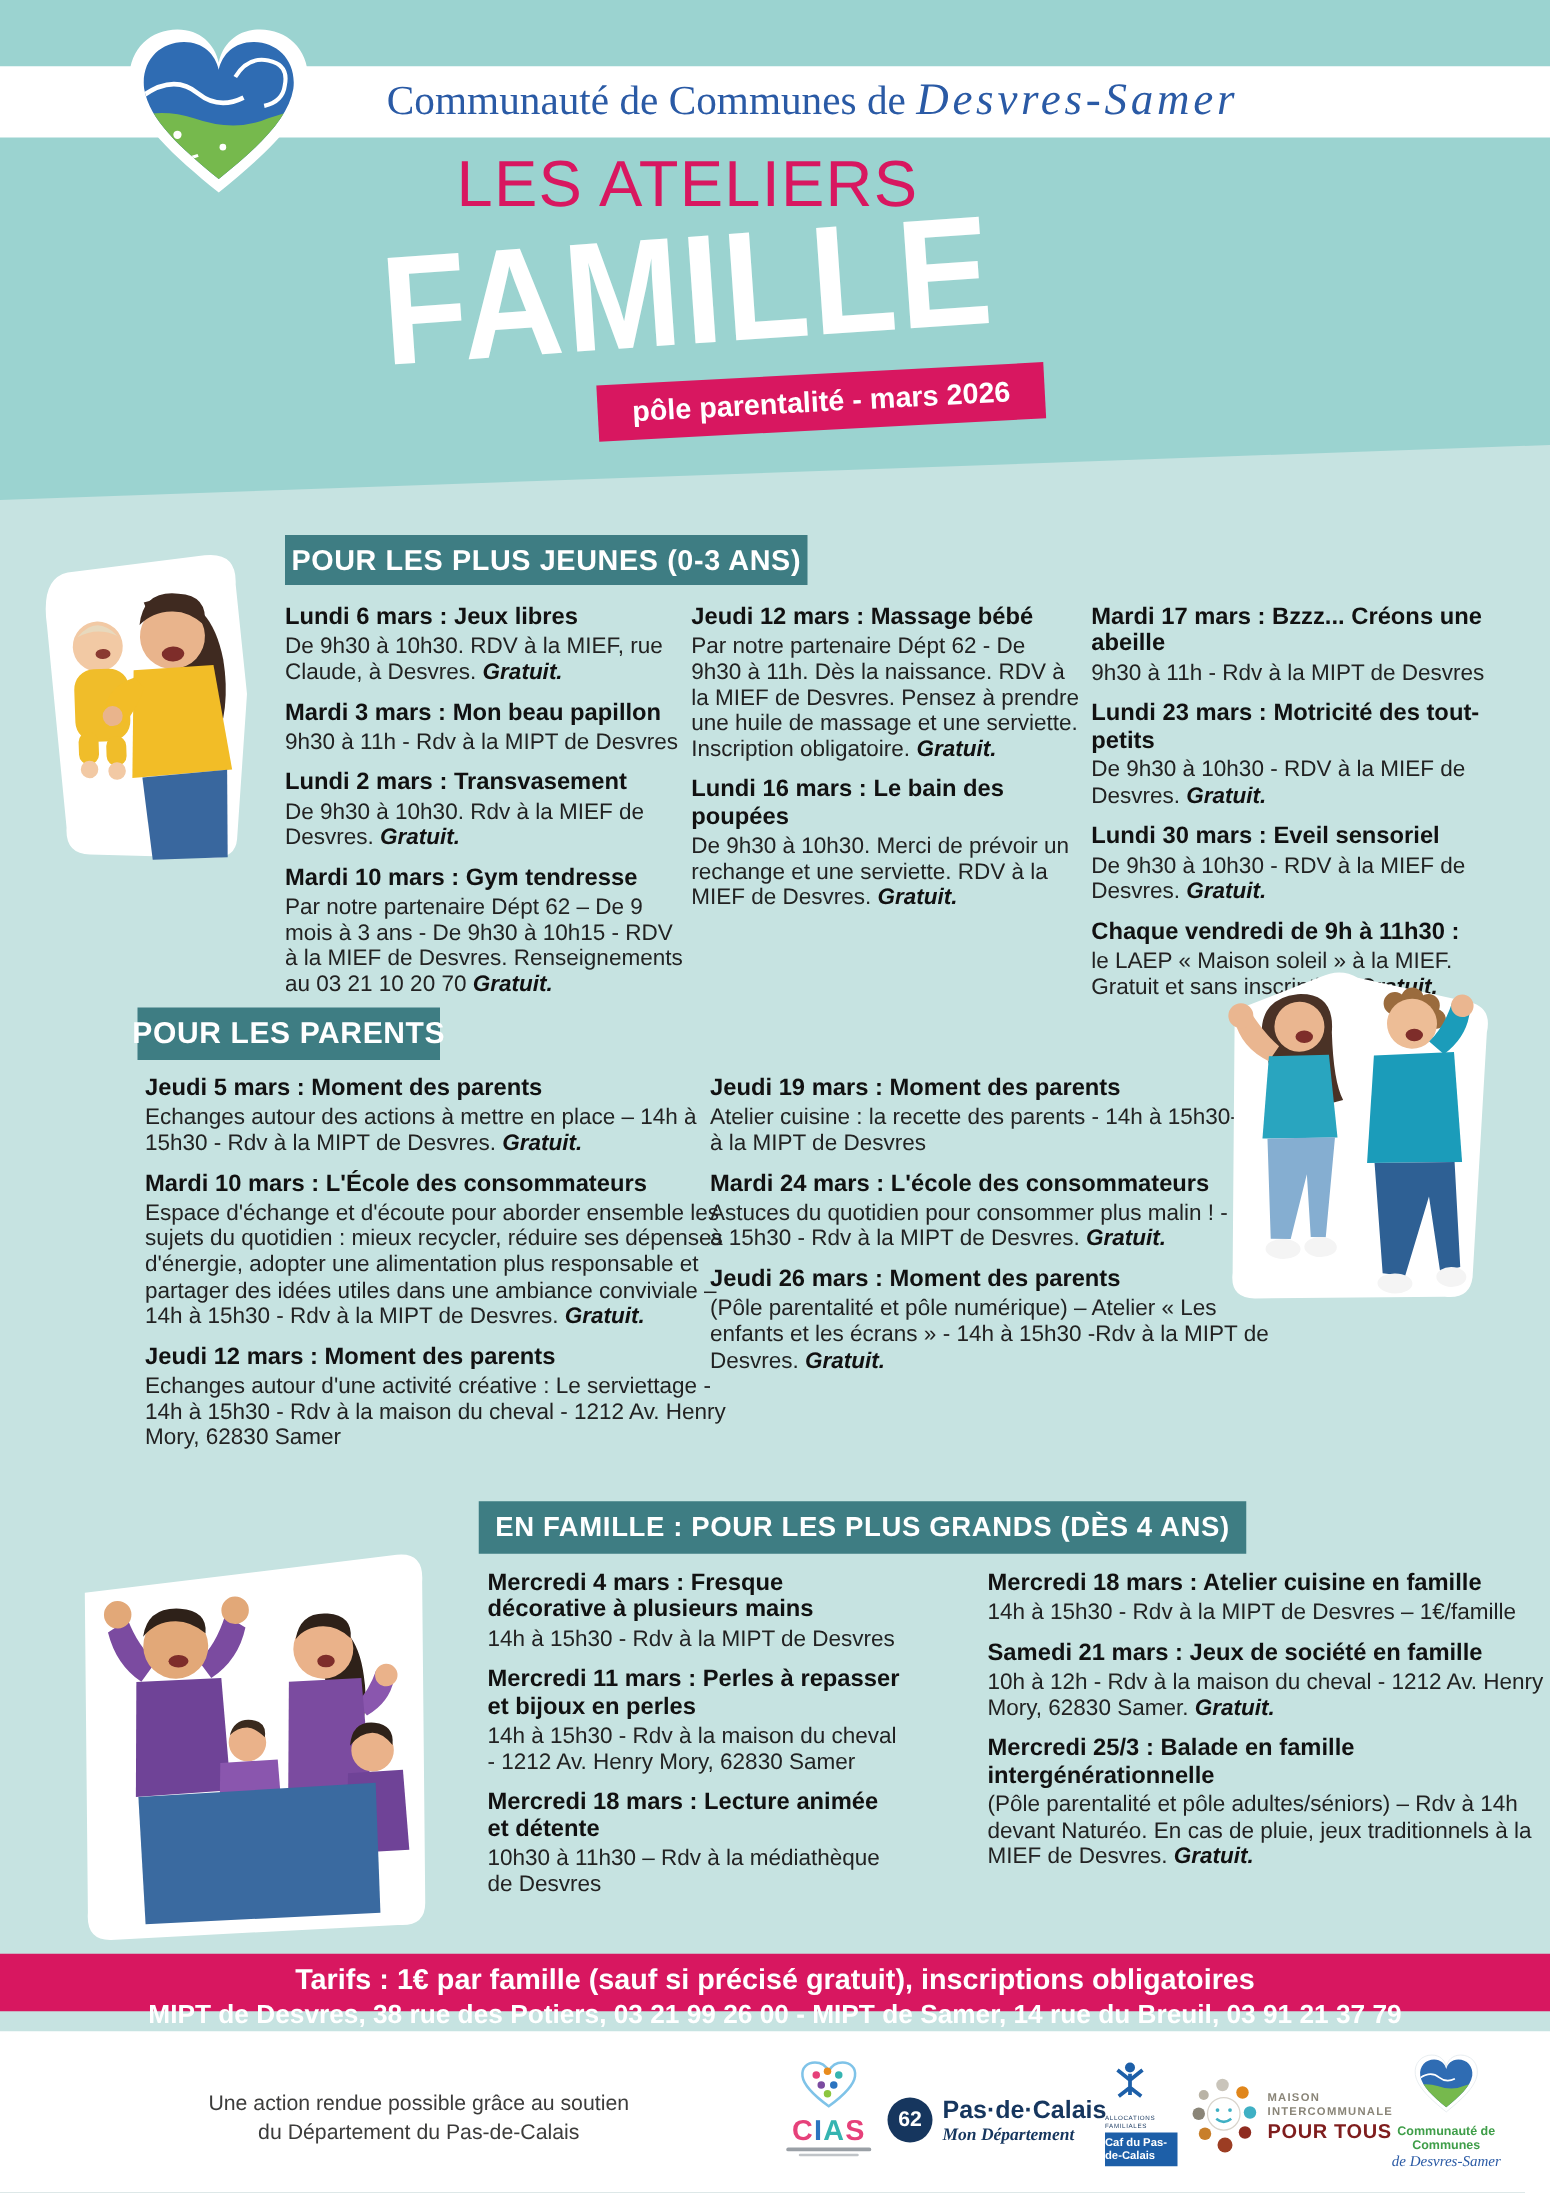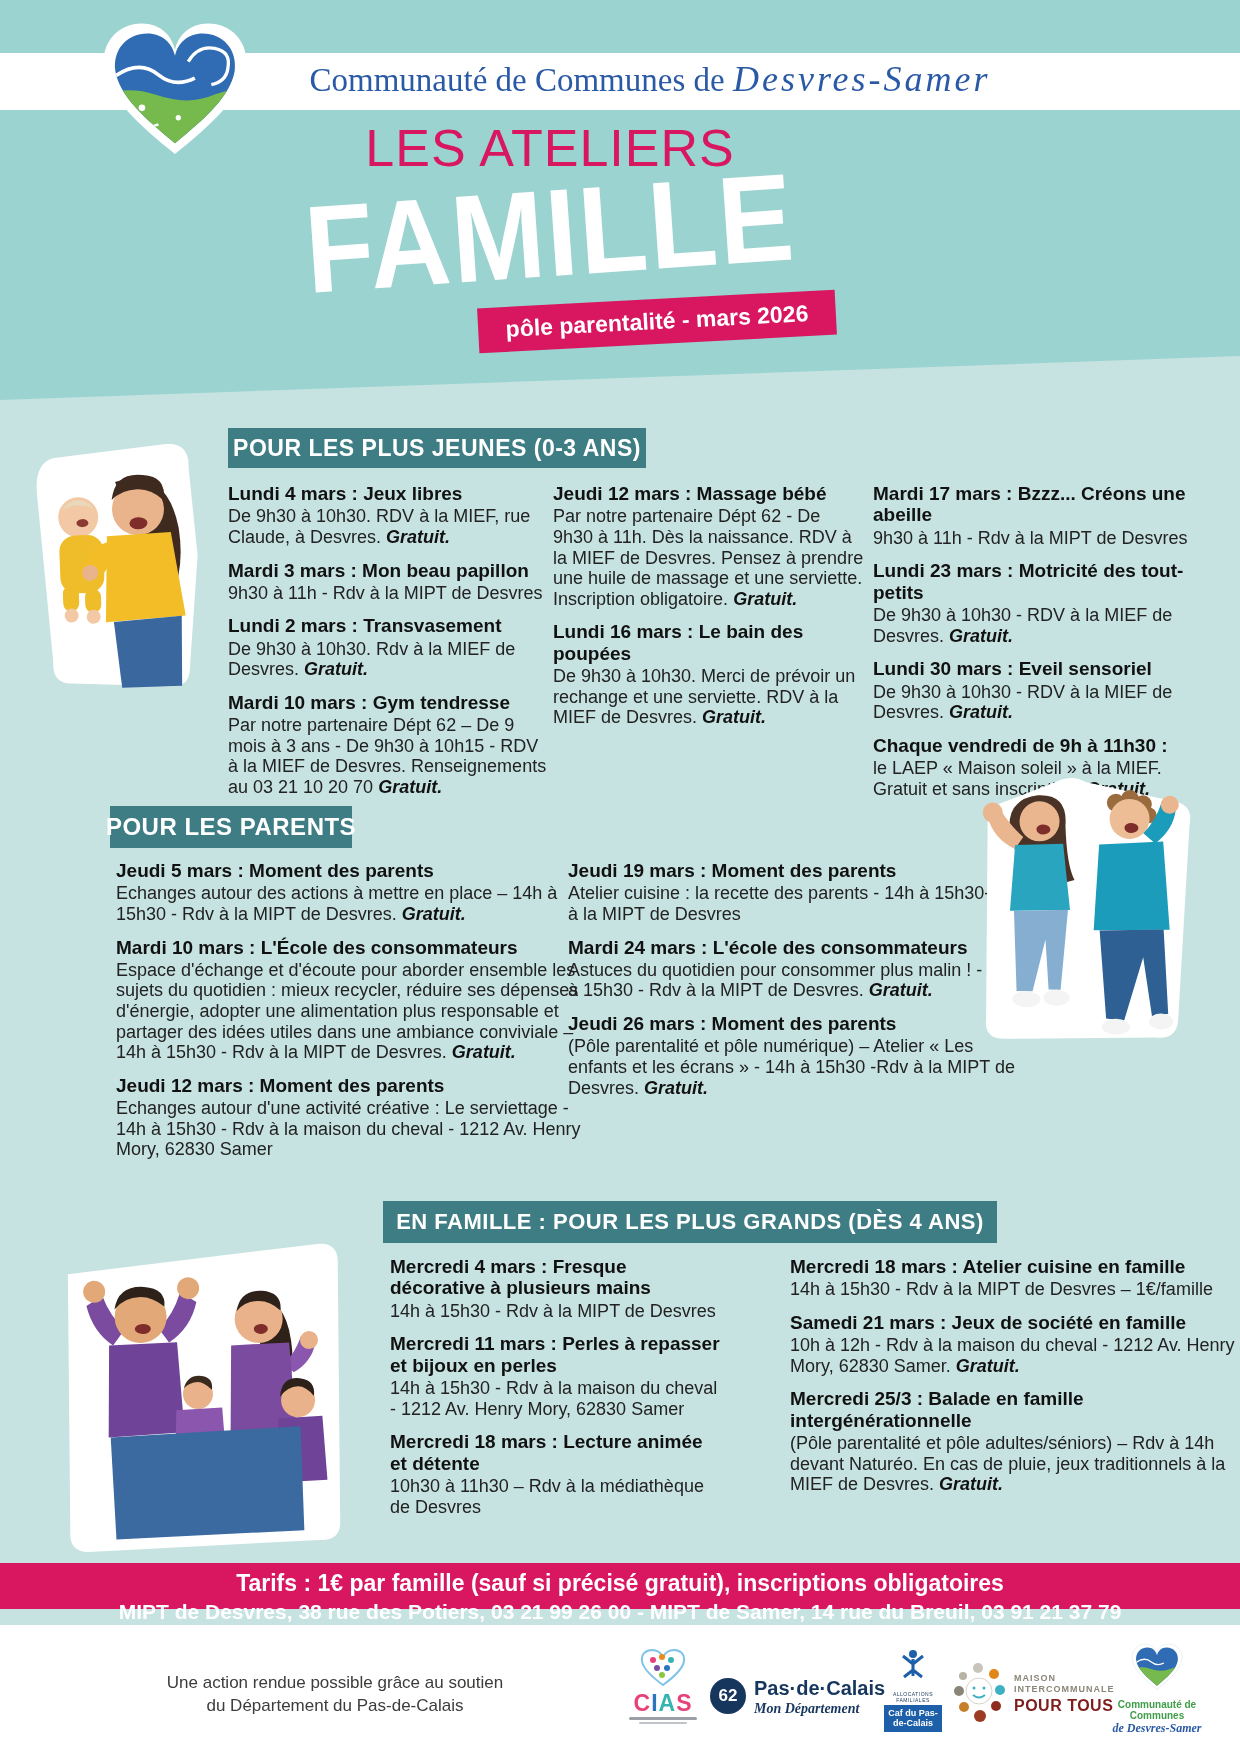--- a/index.html
+++ b/index.html
@@ -53,30 +53,30 @@
   .cias .word{font-size:23px;font-weight:800;letter-spacing:1px;line-height:1;}
   .cias .c0{color:#e6417a}.cias .c1{color:#2b74c0}.cias .c2{color:#35b4b1}.cias .c3{color:#e6417a}
   .cias .cap{height:3px;background:#9aa0a6;margin:2px 14px 0 14px;border-radius:2px;}
   .cias .cap2{height:2px;background:#c0c4c8;margin:2px 24px 0 24px;border-radius:2px;}
   .pdc{position:absolute;left:710px;top:1678px;display:flex;align-items:flex-start;}
   .pdc .circle{width:36px;height:36px;border-radius:50%;background:#16365e;color:#fff;
     display:flex;align-items:center;justify-content:center;font-weight:800;font-size:17px;}
   .pdc .names{margin-left:8px;}
   .pdc .nm{font-size:20px;font-weight:800;color:#16365e;line-height:1;}
   .pdc .tg{font-size:14px;font-style:italic;font-weight:700;color:#16365e;margin-top:3px;font-family:"Liberation Serif", serif;}
-  .caf{position:absolute;left:884px;top:1646px;width:58px;height:100px;text-align:center;}
+  .caf{position:absolute;left:884px;top:1646px;width:58px;height:100px;text-align:left;}
   .caf .cafname{font-size:5px;color:#16365e;letter-spacing:0.5px;margin-top:1px;}
   .caf .cafblue{background:#1d5fa8;color:#fff;font-size:9px;line-height:1.15;padding:3px 0;margin-top:2px;font-weight:700;}
   .mipt{position:absolute;left:950px;top:1658px;display:flex;align-items:center;}
   .mipt .txt{margin-left:6px;}
   .mipt .g{font-size:9px;color:#8a8578;letter-spacing:1px;line-height:1.25;font-weight:700;}
   .mipt .r{font-size:16px;color:#7f1d1d;font-weight:800;letter-spacing:0.5px;margin-top:2px;}
   .cdc{position:absolute;left:1092px;top:1640px;width:130px;text-align:center;}
   .cdc .l1{font-size:10px;font-weight:800;color:#3f9e49;margin-top:2px;}
-  .cdc .l2{font-size:12px;font-style:italic;font-weight:700;color:#2a5aa5;font-family:"Liberation Serif", serif;}
+  .cdc .l2{font-size:12px;font-style:italic;font-weight:400;color:#2a5aa5;font-family:"Liberation Serif", serif;}
 </style>
 </head>
 <body>
 
 <div class="poster">
 
   <div class="topband"></div>
   <div class="whiteband"></div>
 
   <div class="org">
@@ -123,21 +123,21 @@
       <path d="M80 104 Q60 110 56 128 L72 140 Q84 124 88 112 Z" fill="#f2bd27"></path>
       <circle cx="62" cy="134" r="8" fill="#e9b48c"></circle>
       <path d="M84 184 L152 180 L150 250 L90 250 Z" fill="#39679e"></path>
     </svg>
   </div>
 
   <div class="secbar bar1">POUR LES PLUS JEUNES (0-3 ANS)</div>
 
   <div class="col s1c1">
     <div class="ev">
-      <div class="ev-title">Lundi 4 mars : Jeux libres</div>
+      <div class="ev-title">Lundi 6 mars : Jeux libres</div>
       <div class="ev-desc"><span>De 9h30 à 10h30. RDV à la MIEF, rue Claude, à Desvres.</span> <em class="free">Gratuit.</em></div>
     </div>
     <div class="ev">
       <div class="ev-title">Mardi 3 mars : Mon beau papillon</div>
       <div class="ev-desc"><span>9h30 à 11h - Rdv à la MIPT de Desvres</span> <em class="free"></em></div>
     </div>
     <div class="ev">
       <div class="ev-title">Lundi 2 mars : Transvasement</div>
       <div class="ev-desc"><span>De 9h30 à 10h30. Rdv à la MIEF de Desvres.</span> <em class="free">Gratuit.</em></div>
     </div>

